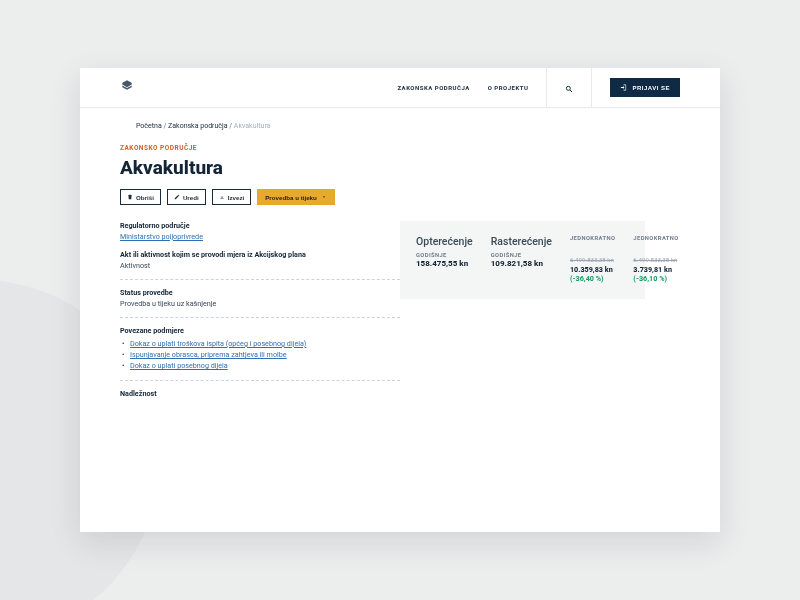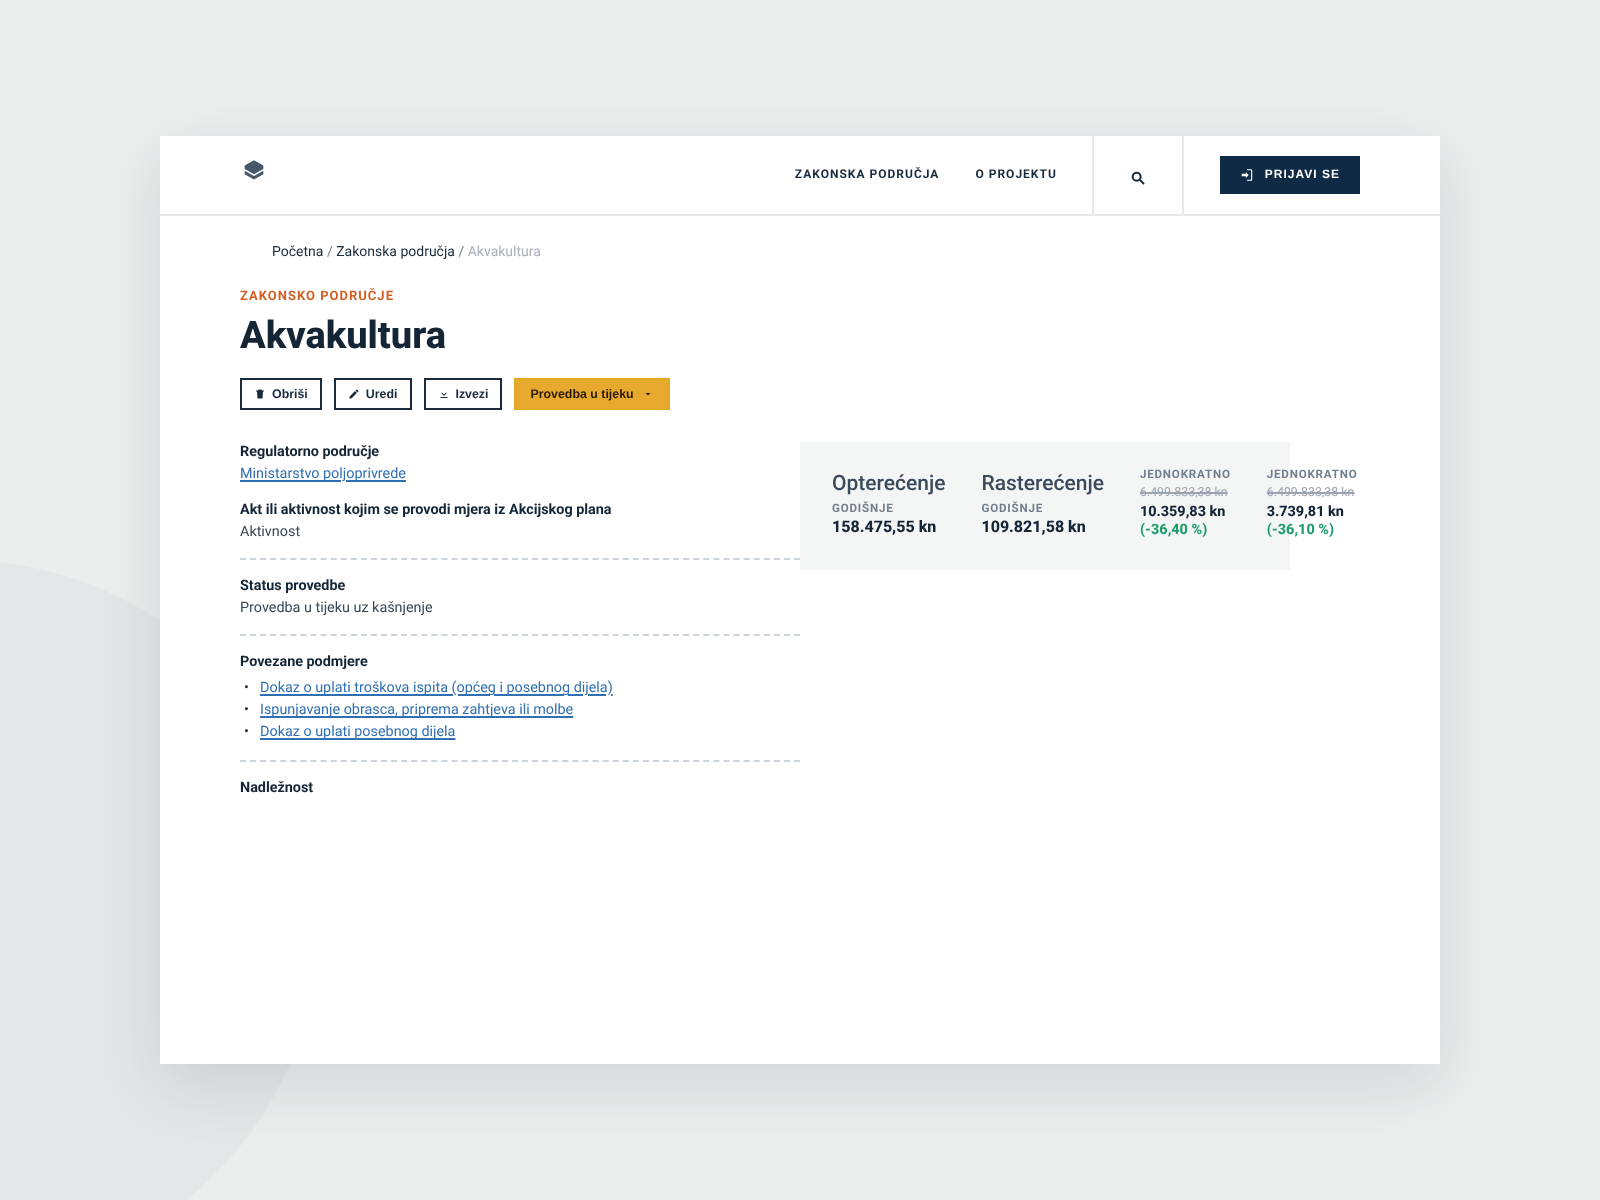--- a/index.html
+++ b/index.html
@@ -93,21 +93,21 @@
 
   .right {
     width: 245px; align-self: flex-start;
     background: #f4f5f5; padding: 14px 16px 16px 16px;
     display: grid; grid-template-columns: 1fr 1fr 1fr 1fr; gap: 10px 18px;
   }
   .metric-title { font-size: 10.5px; color: #3b4a5a; font-weight: 500; }
   .sub { margin-top: 4px; }
   .sub-label { font-size: 5.8px; font-weight: 700; letter-spacing: 0.4px; color: #707e8d; }
   .sub-value { font-size: 8px; font-weight: 800; color: #142536; margin-top: 1px; }
-  .strike { font-size: 6.2px; color: #9aa4af; text-decoration: line-through; margin-top: 1px; }
+  .strike { font-size: 6.2px; color: #9aa4af; text-decoration: line-through; margin-top: 15px; }
   .delta-line { font-size: 7.2px; font-weight: 800; color: #142536; margin-top: 1px; }
   .delta-line .pct { color: #1e9e6a; }
 </style>
 </head>
 <body>
 
 <div class="bg-circle"></div>
 
 <div class="card">
 

